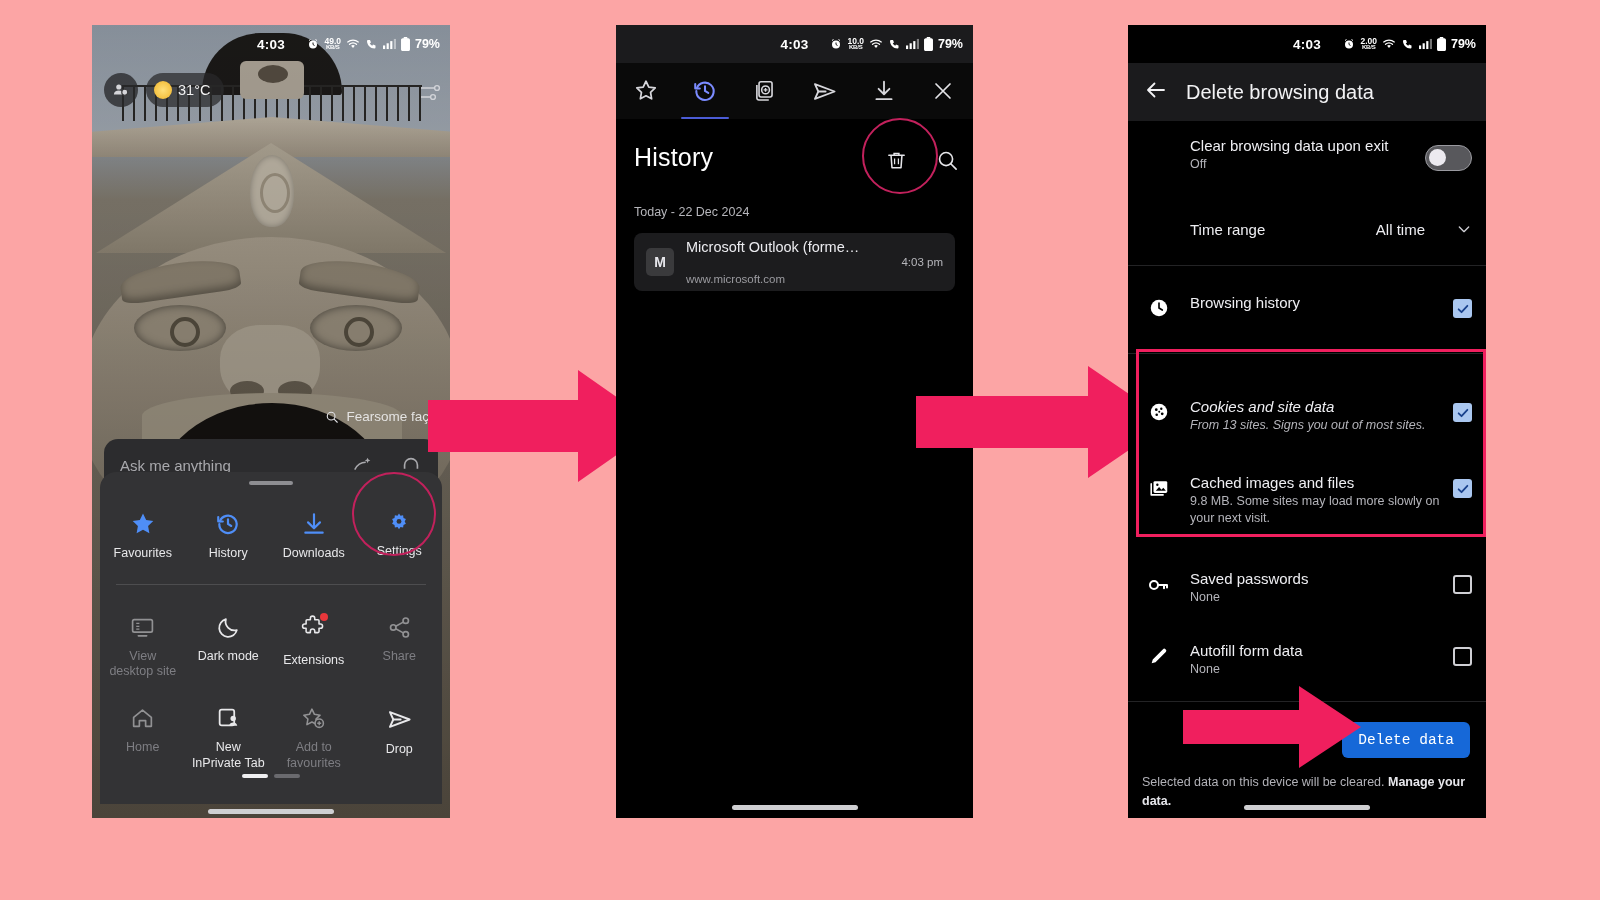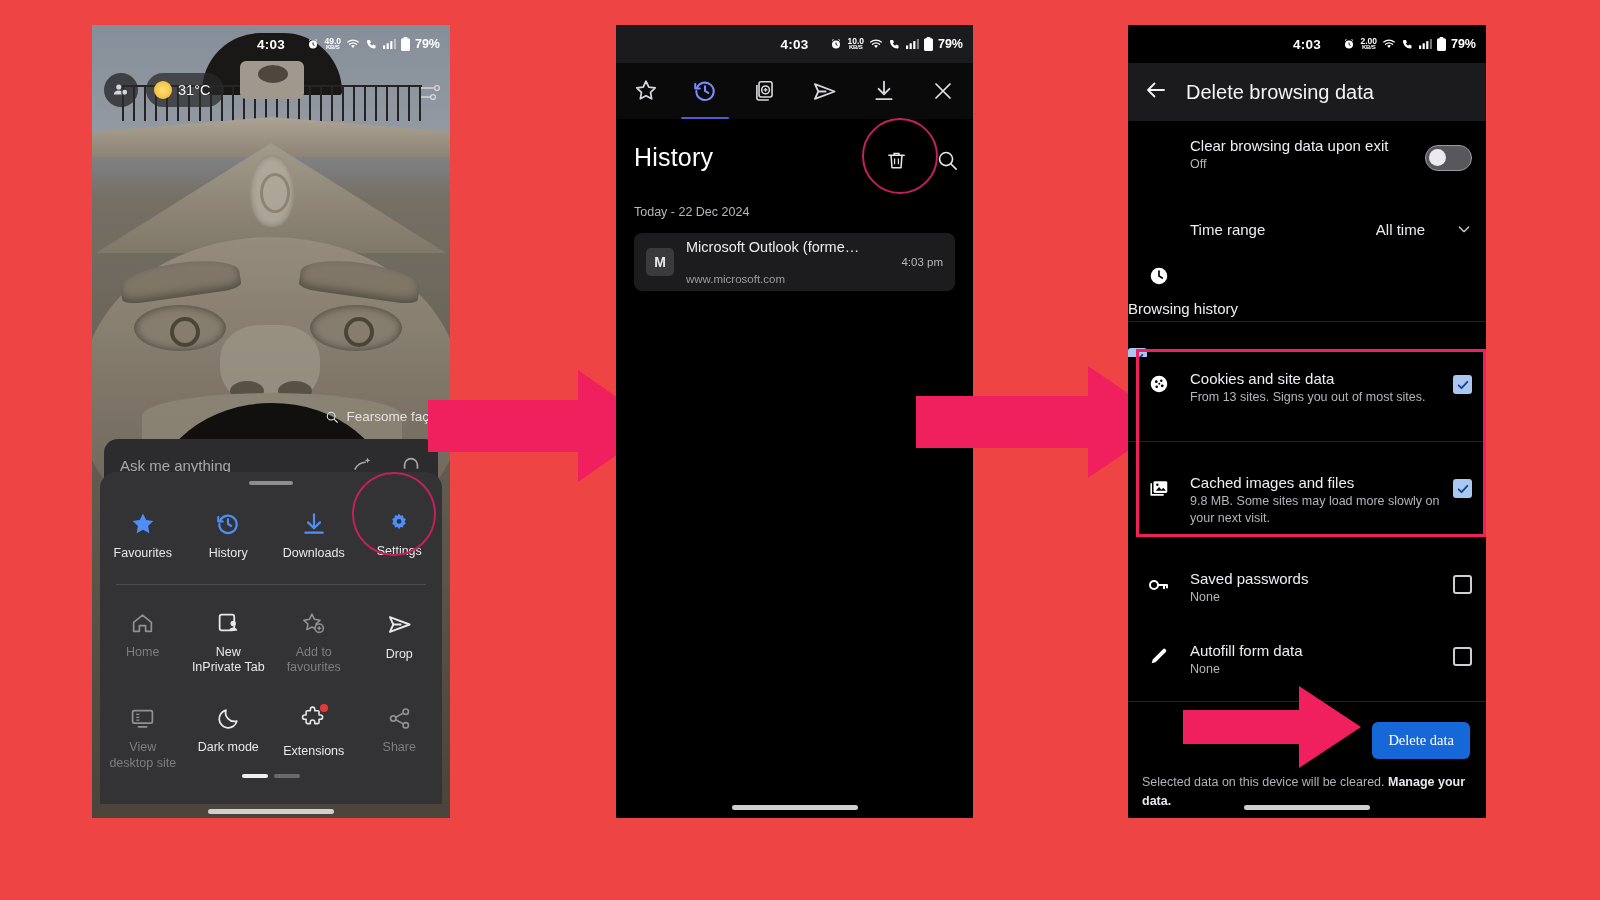--- a/index.html
+++ b/index.html
@@ -5,21 +5,21 @@
   html, body {
     margin: 0; padding: 0;
     width: 1600px; height: 900px;
     background: #ffffff;
     font-family: "Liberation Sans", sans-serif;
     overflow: hidden;
   }
   #stage {
     position: relative;
     width: 1600px; height: 900px;
-    background: #ef4444;
+    background: #fca5a5;
   }
 
   
   .phone {
     position: absolute;
     background: #000;
     overflow: hidden;
   }
   #phone1 { left: 92px;   top: 25px;  width: 358px; height: 793px; }
   #phone2 { left: 616px;  top: 25px;  width: 357px; height: 793px; }
@@ -231,21 +231,21 @@
   .chk.off { border:2px solid #cfcfd4; box-sizing:border-box; }
   #p3-toggle {
     width:45px; height:24px; border-radius:14px; background:#58585c;
     position:relative; border:1px solid #9a9aa0;
   }
   #p3-toggle .knob { position:absolute; left:3px; top:3px; width:17px; height:17px;
                      border-radius:50%; background:#eceaf0; }
   #p3-deletebtn {
     position:absolute; right:16px; top:697px;
     background:#1668d8; color:#fff; border:none; border-radius:6px;
-    font-size:14.5px; padding: 10px 16px; font-family:Liberation Serif, serif;
+    font-size:14.5px; padding: 10px 16px; font-family:Liberation Mono, monospace;
   }
   #p3-footnote {
     position:absolute; left:14px; right:14px; top:748px;
     color:#b2b2b8; font-size:12.5px; line-height:1.5;
   }
   #p3-footnote b { color:#e7e7ec; font-weight:600; }
   #p3-home { position:absolute; left:50%; transform:translateX(-50%); bottom:8px;
              width:126px; height:5px; border-radius:3px; background:#cfcfd2; }
 
   
@@ -398,54 +398,20 @@
           <svg width="24" height="24" viewBox="0 0 24 24">
             <path d="M12 2.6l1.5 2.2 2.6-.5.4 2.6 2.4 1.1-1.2 2.4 1.2 2.4-2.4 1.1-.4 2.6-2.6-.5L12 18.2l-1.5-2.2-2.6.5-.4-2.6-2.4-1.1L6.3 10.4 5.1 8l2.4-1.1.4-2.6 2.6.5z" fill="#4f8ef7"></path>
             <circle cx="12" cy="10.4" r="2.4" fill="#333335"></circle>
             </svg>
           <span class="lbl">Settings</span>
         </div>
       </div>
 
       <div class="p1-divider"></div>
 
-      <div class="p1-row" id="p1-row2">
-        <div class="p1-cell dim">
-          <svg width="25" height="25" viewBox="0 0 24 24">
-            <path d="M3.5 11L12 4l8.5 7v8.5h-5.5V14h-6v5.5H3.5z" stroke="#e8e8ea" stroke-width="1.6" fill="none" stroke-linejoin="round"></path>
-            </svg>
-          <span class="lbl">Home</span>
-        </div>
-        <div class="p1-cell">
-          <svg width="25" height="25" viewBox="0 0 24 24">
-            <rect x="3.5" y="3.5" width="14" height="15" rx="2" stroke="#e8e8ea" stroke-width="1.7" fill="none"></rect>
-            <circle cx="16.5" cy="12" r="2.6" fill="#e8e8ea"></circle>
-              <path d="M12.6 19c.4-2.2 2-3.2 3.9-3.2s3.5 1 3.9 3.2z" fill="#e8e8ea"></path>
-            </svg>
-          <span class="lbl" style="white-space:pre-line;">New
-InPrivate Tab</span>
-        </div>
-        <div class="p1-cell dim">
-          <svg width="25" height="25" viewBox="0 0 24 24">
-            <path d="M10.5 3l2.4 5 5.4.8-3.9 3.7.9 5.4-4.8-2.5-4.8 2.5.9-5.4L2.7 8.8 8.1 8z" stroke="#e8e8ea" stroke-width="1.5" fill="none" stroke-linejoin="round"></path>
-            <circle cx="17.5" cy="16.5" r="4" stroke="#e8e8ea" stroke-width="1.5" fill="#333335"></circle>
-            <path d="M17.5 14.6v3.8M15.6 16.5h3.8" stroke="#e8e8ea" stroke-width="1.4"></path>
-            </svg>
-          <span class="lbl" style="white-space:pre-line;">Add to
-favourites</span>
-        </div>
-        <div class="p1-cell">
-          <svg width="27" height="27" viewBox="0 0 24 24">
-            <path d="M3.5 5.5L21 12 3.5 18.5l3-6.5z" stroke="#e8e8ea" stroke-width="1.7" fill="none" stroke-linejoin="round"></path>
-            <path d="M6.5 12H13" stroke="#e8e8ea" stroke-width="1.7" stroke-linecap="round"></path>
-            </svg>
-          <span class="lbl">Drop</span>
-        </div>
-      </div>
-
       <div class="p1-row" id="p1-row3">
         <div class="p1-cell dim">
           <svg width="25" height="25" viewBox="0 0 24 24">
             <rect x="2.5" y="4.5" width="19" height="12" rx="1.6" stroke="#e8e8ea" stroke-width="1.6" fill="none"></rect>
             <path d="M8 20h8" stroke="#e8e8ea" stroke-width="1.6" stroke-linecap="round"></path>
             <path d="M6 8h3M6 11h3M6 13.5h3" stroke="#e8e8ea" stroke-width="1.2"></path>
             </svg>
           <span class="lbl" style="white-space:pre-line;">View
 desktop site</span>
         </div>
@@ -468,20 +434,54 @@
           <svg width="25" height="25" viewBox="0 0 24 24">
             <circle cx="18" cy="5.5" r="2.6" stroke="#e8e8ea" stroke-width="1.6" fill="none"></circle>
             <circle cx="6" cy="12" r="2.6" stroke="#e8e8ea" stroke-width="1.6" fill="none"></circle>
             <circle cx="18" cy="18.5" r="2.6" stroke="#e8e8ea" stroke-width="1.6" fill="none"></circle>
             <path d="M8.4 10.8l7.2-4M8.4 13.2l7.2 4" stroke="#e8e8ea" stroke-width="1.5"></path>
             </svg>
           <span class="lbl">Share</span>
         </div>
       </div>
 
+      <div class="p1-row" id="p1-row2">
+        <div class="p1-cell dim">
+          <svg width="25" height="25" viewBox="0 0 24 24">
+            <path d="M3.5 11L12 4l8.5 7v8.5h-5.5V14h-6v5.5H3.5z" stroke="#e8e8ea" stroke-width="1.6" fill="none" stroke-linejoin="round"></path>
+            </svg>
+          <span class="lbl">Home</span>
+        </div>
+        <div class="p1-cell">
+          <svg width="25" height="25" viewBox="0 0 24 24">
+            <rect x="3.5" y="3.5" width="14" height="15" rx="2" stroke="#e8e8ea" stroke-width="1.7" fill="none"></rect>
+            <circle cx="16.5" cy="12" r="2.6" fill="#e8e8ea"></circle>
+              <path d="M12.6 19c.4-2.2 2-3.2 3.9-3.2s3.5 1 3.9 3.2z" fill="#e8e8ea"></path>
+            </svg>
+          <span class="lbl" style="white-space:pre-line;">New
+InPrivate Tab</span>
+        </div>
+        <div class="p1-cell dim">
+          <svg width="25" height="25" viewBox="0 0 24 24">
+            <path d="M10.5 3l2.4 5 5.4.8-3.9 3.7.9 5.4-4.8-2.5-4.8 2.5.9-5.4L2.7 8.8 8.1 8z" stroke="#e8e8ea" stroke-width="1.5" fill="none" stroke-linejoin="round"></path>
+            <circle cx="17.5" cy="16.5" r="4" stroke="#e8e8ea" stroke-width="1.5" fill="#333335"></circle>
+            <path d="M17.5 14.6v3.8M15.6 16.5h3.8" stroke="#e8e8ea" stroke-width="1.4"></path>
+            </svg>
+          <span class="lbl" style="white-space:pre-line;">Add to
+favourites</span>
+        </div>
+        <div class="p1-cell">
+          <svg width="27" height="27" viewBox="0 0 24 24">
+            <path d="M3.5 5.5L21 12 3.5 18.5l3-6.5z" stroke="#e8e8ea" stroke-width="1.7" fill="none" stroke-linejoin="round"></path>
+            <path d="M6.5 12H13" stroke="#e8e8ea" stroke-width="1.7" stroke-linecap="round"></path>
+            </svg>
+          <span class="lbl">Drop</span>
+        </div>
+      </div>
+
       <div id="p1-pager">
         <span class="d1"></span>
         <span class="d2"></span>
       </div>
     </div>
 
     <div id="p1-home"></div>
   </div>
 
   <div id="p1-circle"></div>
@@ -687,40 +687,40 @@
         <div class="p3-t1">Time range</div>
       </div>
       <div class="p3-ctrl" style="padding-top:0; gap:31px; color:#eeeef2; font-size:15px;">
         <span>All time</span>
         <svg width="16" height="16" viewBox="0 0 24 24">
           <path d="M5 9l7 7 7-7" stroke="#cfcfd4" stroke-width="2" fill="none" stroke-linecap="round" stroke-linejoin="round"></path>
           </svg>
       </div>
     </div>
 
-    <div class="p3-row" style="top:224px; height:72px;flex-direction:column;">
+    <div class="p3-row" style="top:256px; height:72px;">
       <div class="p3-ico">
         <svg width="22" height="22" viewBox="0 0 24 24">
             <circle cx="12" cy="12" r="9" fill="#fff"></circle>
             <path d="M12 6.6V12l3.6 2.2" stroke="#000" stroke-width="1.8" fill="none" stroke-linecap="round"></path>
           </svg>
       </div>
       <div class="p3-text">
         <div class="p3-t1">Browsing history</div>
       </div>
       <div class="p3-ctrl">
         <span class="chk on">
           <svg width="14" height="14" viewBox="0 0 24 24">
               <path d="M4.5 12.5l5 5 10-11" stroke="#18418c" stroke-width="3" fill="none" stroke-linecap="round" stroke-linejoin="round"></path>
             </svg>
         </span>
       </div>
     </div>
 
-    <div class="p3-row" style="top:332px; height:84px;">
+    <div class="p3-row" style="top:360px; height:84px;font-style:italic;">
       <div class="p3-ico">
         <svg width="22" height="22" viewBox="0 0 24 24">
             <circle cx="12" cy="12" r="9" fill="#fff"></circle>
             <circle cx="9" cy="9.5" r="1.5" fill="#000"></circle>
             <circle cx="14.5" cy="8.5" r="1.3" fill="#000"></circle>
             <circle cx="15.5" cy="14" r="1.5" fill="#000"></circle>
             <circle cx="9.5" cy="15" r="1.4" fill="#000"></circle>
             <circle cx="12.3" cy="11.8" r="1.1" fill="#000"></circle>
           </svg>
       </div>

